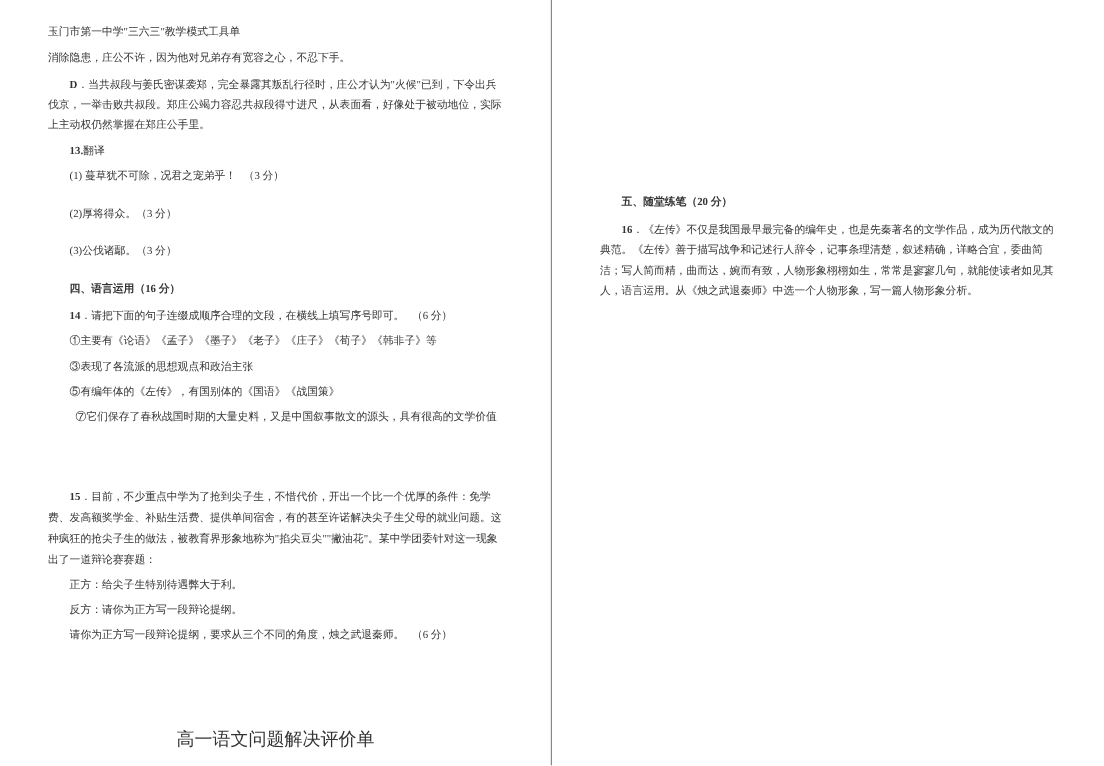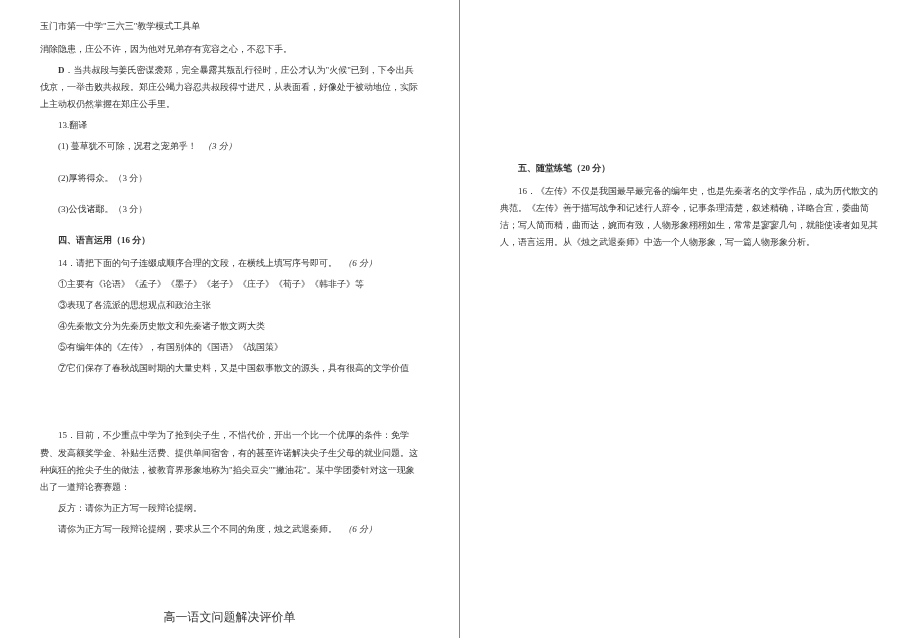--- a/index.html
+++ b/index.html
@@ -16,37 +16,37 @@
     .page {
       width: 460px;
       height: 638px;
       padding: 20px 40px 15px 40px;
       position: relative;
     }
     .page-left { border-right: 1px solid #888; }
     .header { font-size: 9px; color: #333; margin-bottom: 8px; }
     .content { line-height: 1.9; }
     .para { margin-bottom: 4px; text-indent: 2em; }
-    .para.no-indent { text-indent: 0; }
+    .para.no-indent { text-indent: 0; font-family: Liberation Mono, monospace; }
     .option-label { font-weight: bold; }
-    .q-num { font-weight: normal; }
+    .q-num { font-weight: bold; }
     .section-title { font-weight: bold; margin-top: 10px; margin-bottom: 6px; text-indent: 2em; }
     .gap-sm { margin-bottom: 14px; }
-    .gap-lg { margin-bottom: 50px; }
+    .gap-lg { margin-bottom: 50px; text-align: center; }
     .footer {
       position: absolute;
       bottom: 12px;
       left: 0;
       width: 100%;
       text-align: center;
-      font-size: 12px;
+      font-size: 15px;
       color: #333;
     }
     .right-content { padding-top: 130px; }
-    .points { margin-left: 4px; font-style: italic; }
+    .points { margin-left: 4px; }
   </style>
 </head>
 <body>
 
 <div class="page page-left">
   <div class="header">玉门市第一中学"三六三"教学模式工具单</div>
   <div class="content">
     <div class="para no-indent">消除隐患，庄公不许，因为他对兄弟存有宽容之心，不忍下手。</div>
     <div class="para">
       <span class="option-label">D</span><span>．当共叔段与姜氏密谋袭郑，完全暴露其叛乱行径时，庄公才认为"火候"已到，下令出兵伐京，一举击败共叔段。郑庄公竭力容忍共叔段得寸进尺，从表面看，好像处于被动地位，实际上主动权仍然掌握在郑庄公手里。</span>
@@ -60,26 +60,26 @@
     </div>
     <div class="para gap-sm">(2)厚将得众。（3 分）</div>
     <div class="para gap-sm">(3)公伐诸鄢。（3 分）</div>
     <div class="section-title">四、语言运用（16 分）</div>
     <div class="para">
       <span class="q-num">14</span><span>．请把下面的句子连缀成顺序合理的文段，在横线上填写序号即可。</span>
       <span class="points">（6 分）</span>
     </div>
     <div class="para">①主要有《论语》《孟子》《墨子》《老子》《庄子》《荀子》《韩非子》等</div>
     <div class="para">③表现了各流派的思想观点和政治主张</div>
-    <div class="para">④先秦散文分为先秦历史散文和先秦诸子散文两大类</div>
     <div class="para">⑤有编年体的《左传》，有国别体的《国语》《战国策》</div>
     <div class="para gap-lg">⑦它们保存了春秋战国时期的大量史料，又是中国叙事散文的源头，具有很高的文学价值</div>
     <div class="para">
       <span class="q-num">15</span><span>．目前，不少重点中学为了抢到尖子生，不惜代价，开出一个比一个优厚的条件：免学费、发高额奖学金、补贴生活费、提供单间宿舍，有的甚至许诺解决尖子生父母的就业问题。这种疯狂的抢尖子生的做法，被教育界形象地称为"掐尖豆尖""撇油花"。某中学团委针对这一现象出了一道辩论赛赛题：</span>
     </div>
+    <div class="para">正方：给尖子生特别待遇弊大于利。</div>
     <div class="para">反方：请你为正方写一段辩论提纲。</div>
     <div class="para">
       <span>请你为正方写一段辩论提纲，要求从三个不同的角度，烛之武退秦师。</span>
       <span class="points">（6 分）</span>
     </div>
   </div>
   <div class="footer">高一语文问题解决评价单</div>
 </div>
 
 <div class="page page-right">

